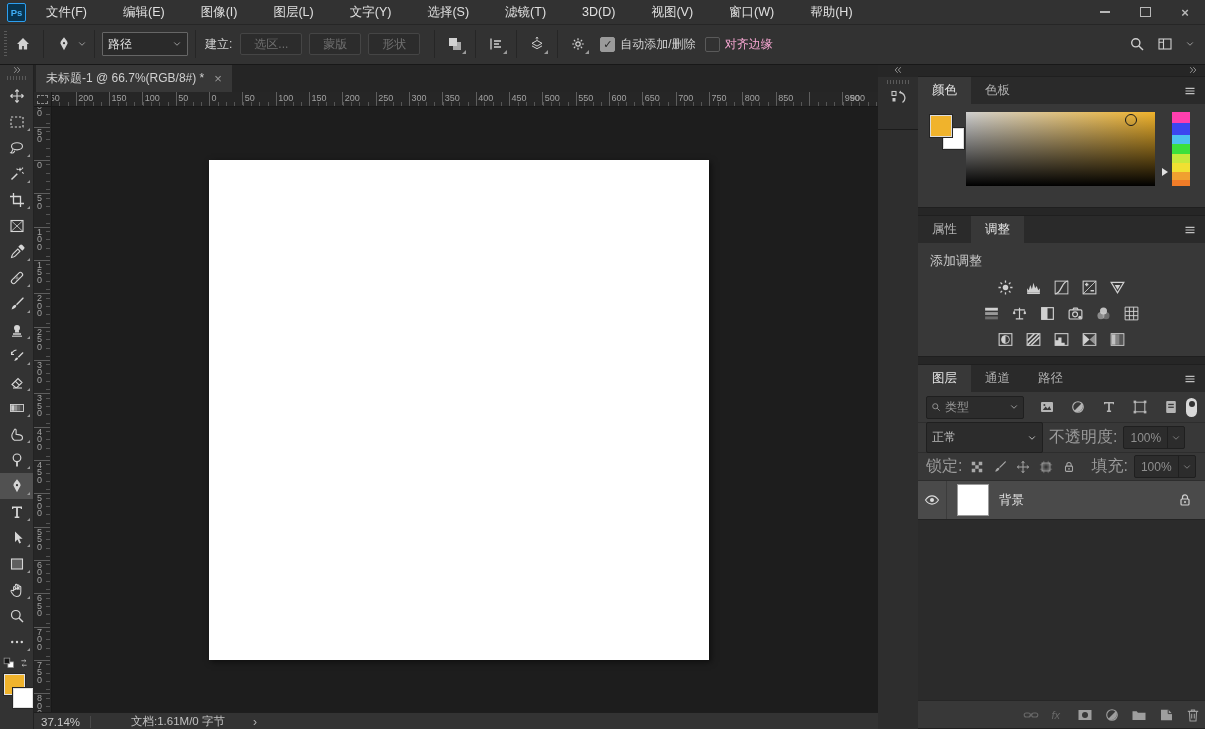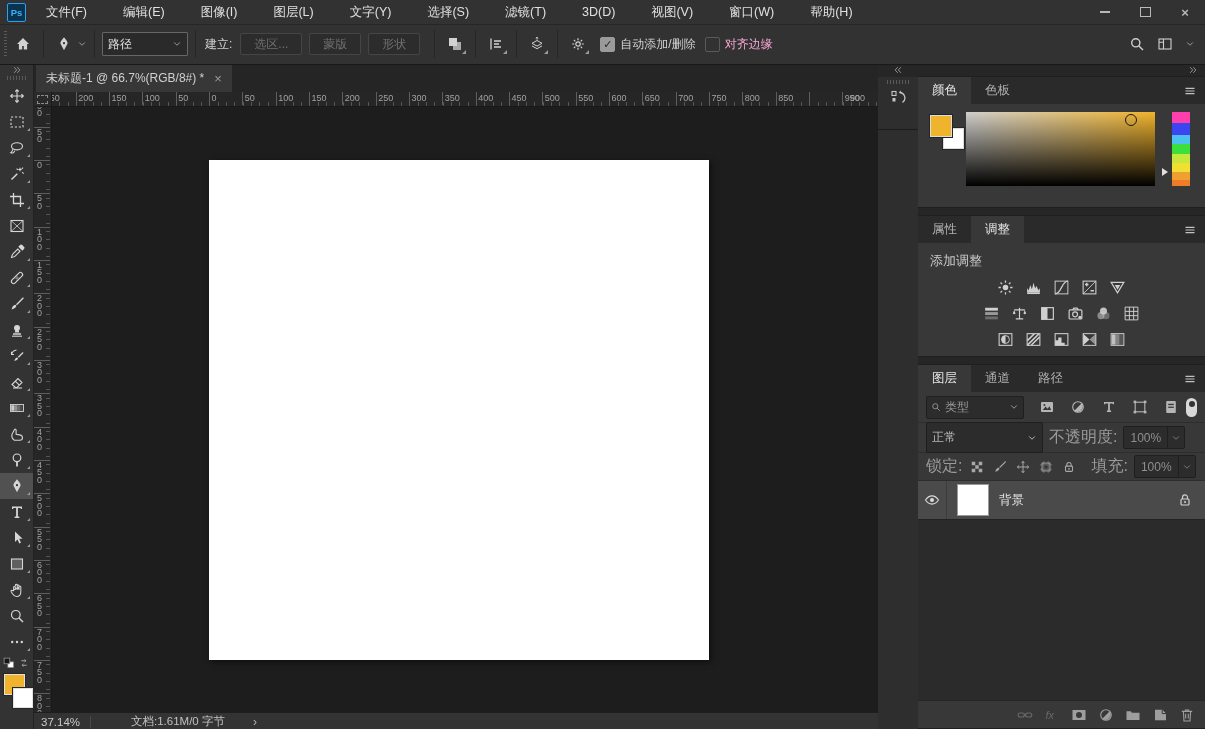--- a/index.html
+++ b/index.html
@@ -154,21 +154,21 @@
   .lock-ic{width:17px;height:17px;display:flex;align-items:center;justify-content:center;color:#a8a8a8;}
   .lock-ic svg{width:14px;height:14px;}
   .layer-list{flex:1;background:#2b2b2b;overflow:hidden;}
   .layer-row{height:38px;background:#4a4a4a;display:flex;align-items:center;border-bottom:1px solid #232323;}
   .eye-cell{width:28px;height:100%;display:flex;align-items:center;justify-content:center;
             border-right:1px solid #3c3c3c;color:#dcdcdc;}
   .layer-thumb{width:30px;height:30px;background:#fff;border:1px solid #9a9a9a;margin:0 10px;}
   .layer-name{color:#e2e2e2;font-size:12.5px;}
   .layer-lock{margin-left:auto;margin-right:12px;color:#cfcfcf;}
   .lp-bottom{height:27px;background:#383838;border-top:1px solid #262626;display:flex;align-items:center;
-             justify-content:flex-end;gap:11px;padding-right:10px;}
+             justify-content:flex-end;gap:11px;padding-right:4px;}
   .lp-bottom .i{color:#9e9e9e;}
   .lp-bottom .i.dim{color:#686868;}
   .gap{height:7px;}
 </style>
 </head>
 <body>
 
 <div class="menubar">
   <div class="ps-logo">Ps</div>
   <div id="menu-items" style="display:flex;height:100%;gap:14px;">

